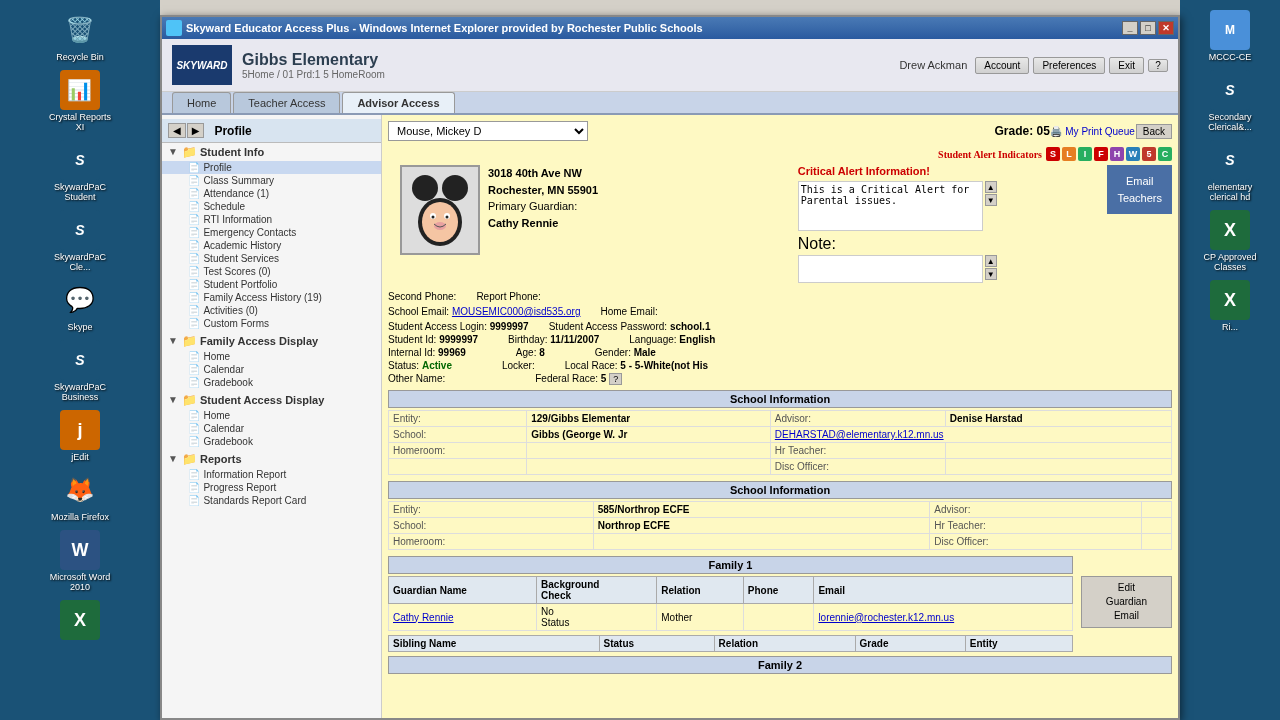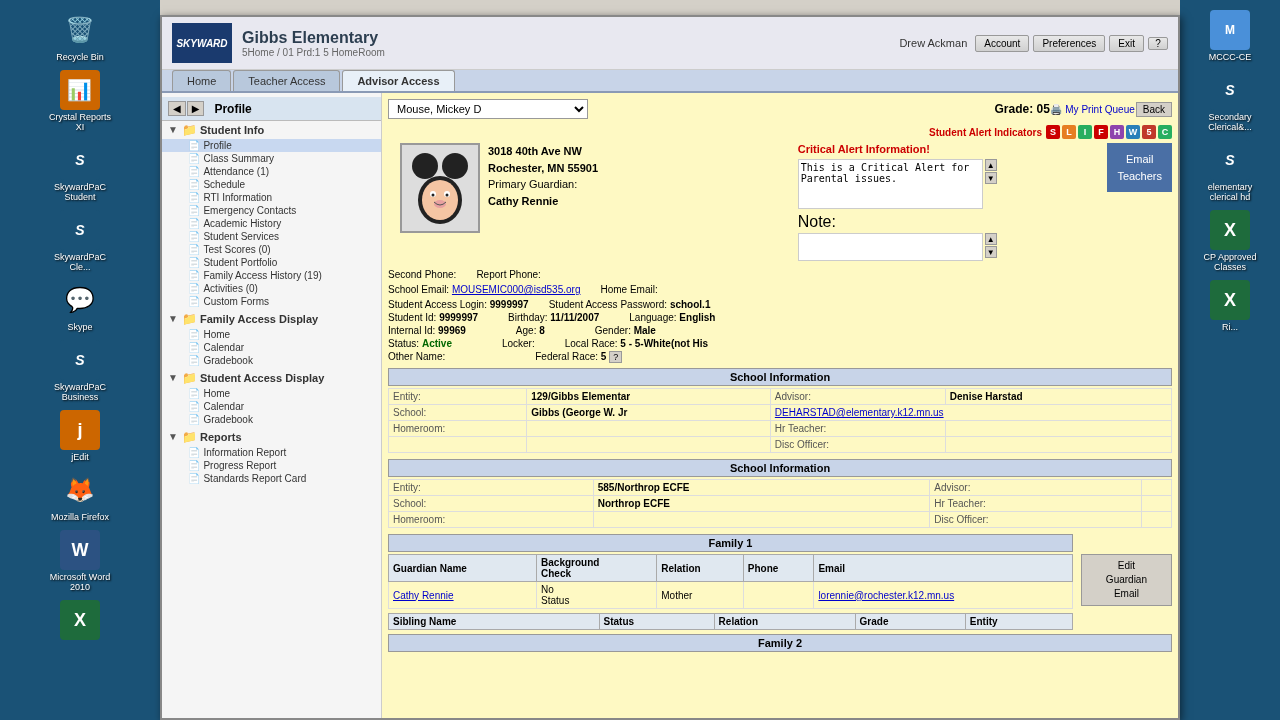--- a/index.html
+++ b/index.html
@@ -58,21 +58,21 @@
     .doc-icon { color: #6688aa; font-size: 10px; margin-right: 3px; }
     .item-label { font-size: 10px; color: #333; }
 
     
     .main-content { flex: 1; overflow-y: auto; padding: 6px; background: #fef9c3; }
     .profile-title-row { display: flex; align-items: center; gap: 6px; }
     .student-select { width: 200px; border: 1px solid #999; padding: 2px 4px; font-size: 11px; background: white; }
 
     
     .alert-row { display: flex; align-items: center; justify-content: flex-end; margin-bottom: 4px; }
-    .alert-label { font-size: 11px; color: #cc0000; font-weight: bold; margin-right: 6px; }
+    .alert-label { font-size: 11px; color: #cc0000; font-weight: bold; margin-right: 6px; font-family: Liberation Serif, serif; }
     .alert-badges { display: flex; gap: 2px; }
     .badge { width: 14px; height: 14px; display: flex; align-items: center; justify-content: center; font-size: 9px; font-weight: bold; color: white; border-radius: 2px; }
     .student-photo { width: 80px; height: 90px; background: #ddd; border: 2px solid #999; overflow: hidden; display: flex; align-items: center; justify-content: center; flex-shrink: 0; }
     .address-block { font-size: 11px; line-height: 1.5; }
     .critical-alert { color: #cc0000; font-weight: bold; font-size: 11px; margin-bottom: 4px; }
     .alert-text-box { width: 200px; height: 55px; border: 1px solid #ccc; font-size: 10px; padding: 2px; background: white; overflow-y: auto; }
     .note-label { font-size: 16px; margin-top: 4px; margin-bottom: 2px; }
     .note-box { width: 200px; height: 35px; border: 1px solid #ccc; background: white; }
     .email-link { color: #0000cc; text-decoration: underline; cursor: pointer; }
 
@@ -161,20 +161,31 @@
     <div class="icon-label">CP Approved Classes</div>
   </div>
   <div class="desktop-icon">
     <div class="icon-img" style="background:#1e6b3c;border-radius:4px;color:white;font-size:18px;font-weight:bold;">X</div>
     <div class="icon-label">Ri...</div>
   </div>
 </div>
 
 <div class="browser-window">
 
+  <div class="title-bar">
+    <div class="title-bar-left">
+      <div class="title-bar-icon"></div>
+      <span class="title-bar-text">Skyward Educator Access Plus - Windows Internet Explorer provided by Rochester Public Schools</span>
+    </div>
+    <div class="title-bar-buttons">
+      <div class="tb-btn min">_</div>
+      <div class="tb-btn max">□</div>
+      <div class="tb-btn close">✕</div>
+    </div>
+  </div>
 
   <div class="top-bar">
     <div class="logo-area">
       <div class="skyward-logo">
         <span class="skyward-logo-text">SKYWARD</span>
       </div>
       <div class="school-info">
         <h2>Gibbs Elementary</h2>
         <p>5Home / 01 Prd:1 5 HomeRoom</p>
       </div>

